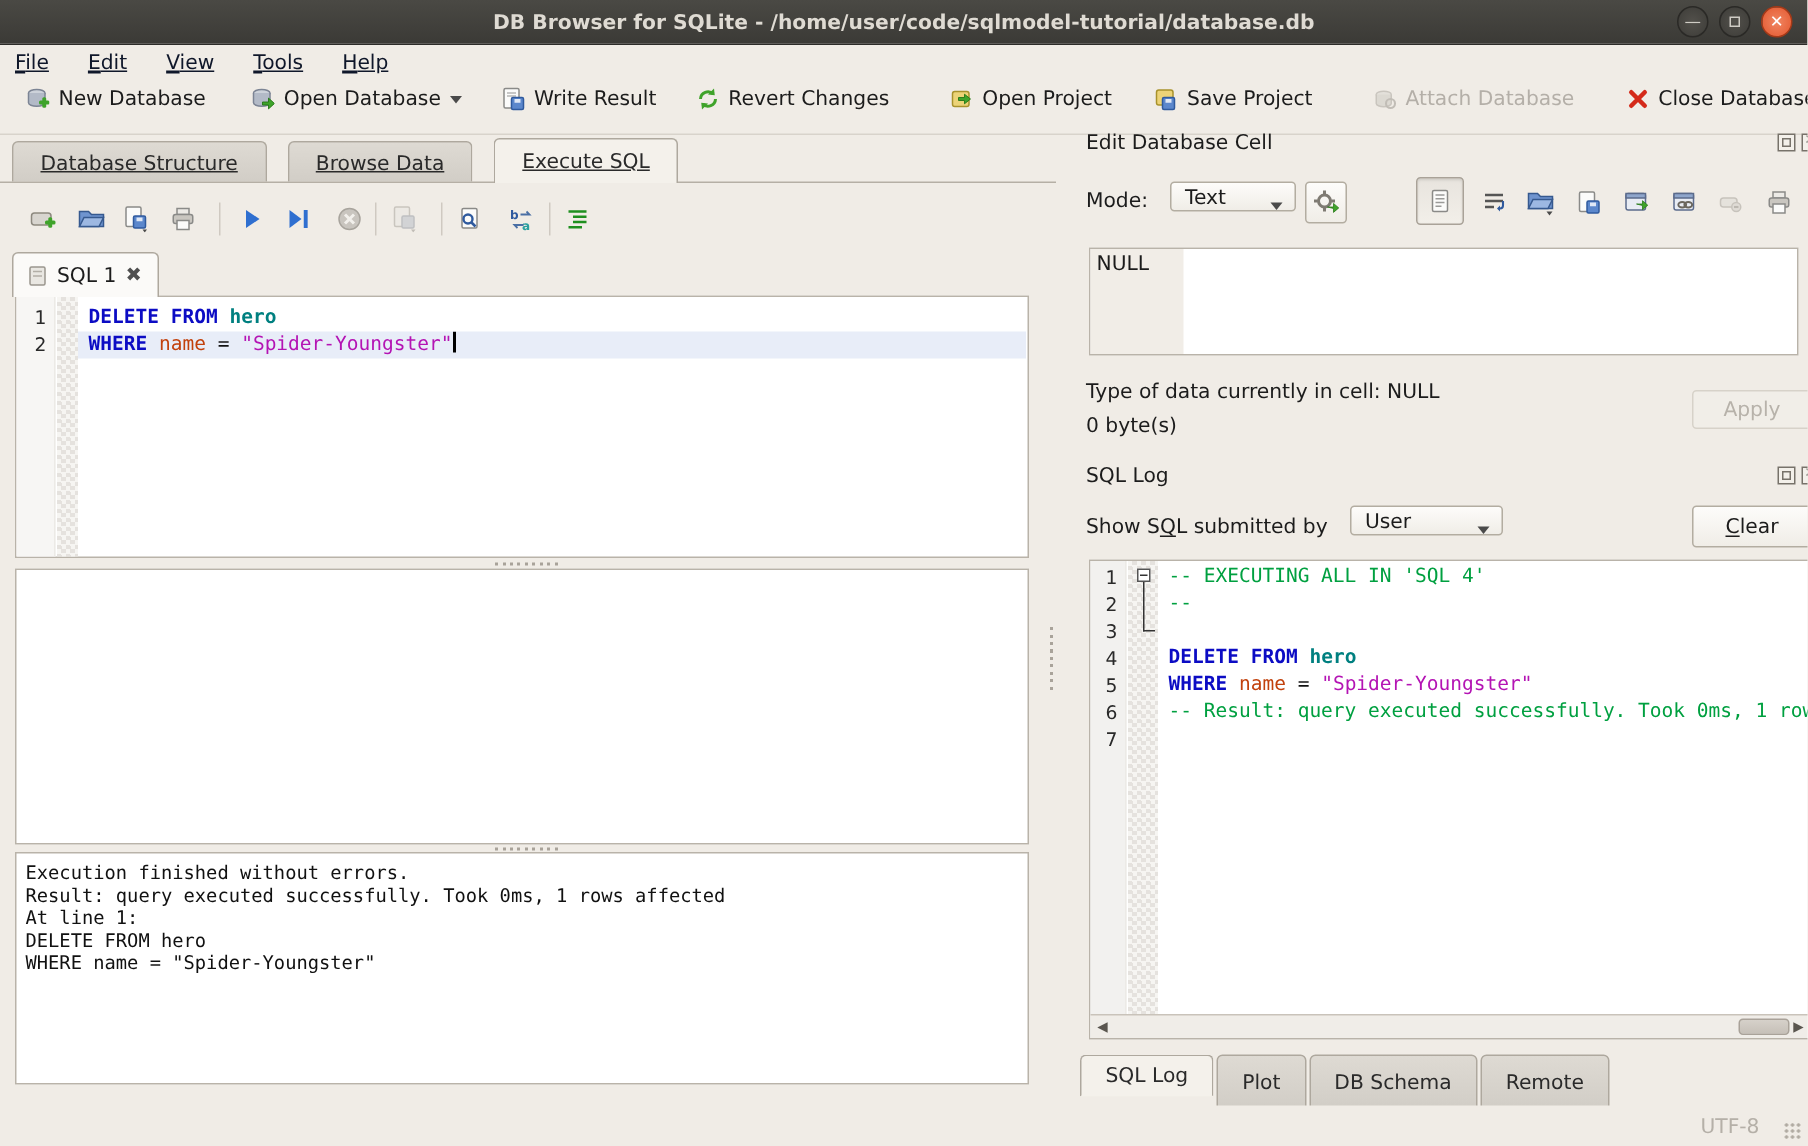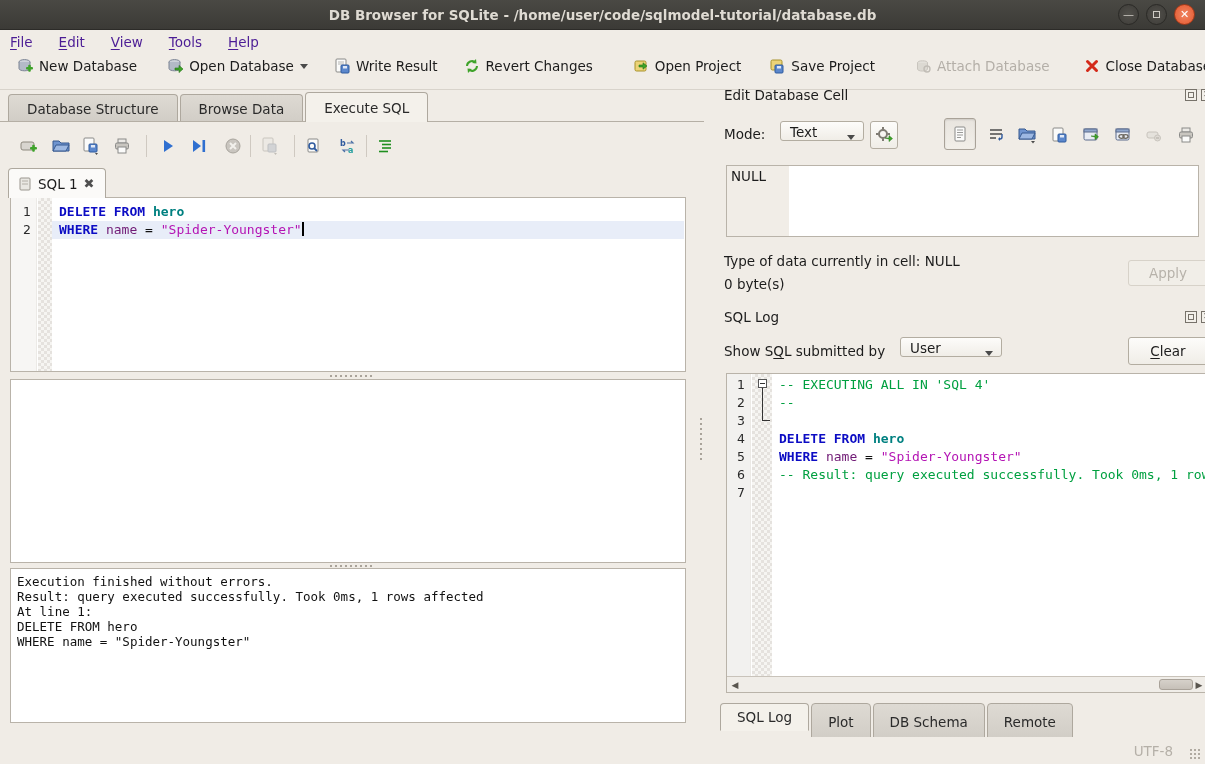--- a/index.html
+++ b/index.html
@@ -14,21 +14,21 @@
   .winbtns { position:absolute; right:10px; top:4px; display:flex; gap:7px; }
   .winbtn { width:21px; height:21px; border-radius:50%; background:radial-gradient(#52504b,#3d3c38);
     border:1px solid #2a2926; color:#cfccc5; display:flex; align-items:center; justify-content:center;
     font-size:11px; line-height:1; }
   .winbtn.close { background:radial-gradient(#f08662,#e4572e); border-color:#a33918; color:#fff; font-weight:bold; }
   .winbtn .sq { width:7px; height:7px; border:1.5px solid #cfccc5; }
 
   
   #menubar { position:absolute; left:0; top:30px; width:1205px; height:24px; background:#f0ece6;
     display:flex; align-items:center; padding-left:10px; gap:26px; }
-  .menu-item { color:#4c1d95; }
+  .menu-item { color:#0f172a;text-decoration:underline; }
   .mn { text-decoration:underline; text-underline-offset:2px; }
 
   
   #toolbar { position:absolute; left:0; top:54px; width:1205px; height:36px; background:#f0ece6;
     border-bottom:1px solid #d8d3cb; display:flex; align-items:flex-start; }
   .tb-handle { width:5px; height:22px; margin:0 5px 0 4px;
     background-image:repeating-linear-gradient(180deg,#b9b3aa 0 2px,transparent 2px 4px);
     background-size:2px 100%; background-repeat:repeat-x; opacity:.8; }
   .tbtn { display:flex; align-items:center; gap:6px; padding:4px 8px; border-radius:3px; white-space:nowrap; }
   .tbtn .lbl { font-size:13.5px; color:#1c1c1c; }
@@ -36,21 +36,21 @@
   .tb-sep { width:1px; height:22px; background:#d2ccc4; margin:0 8px; }
   .tb-caret { width:0; height:0; border-left:4px solid transparent; border-right:4px solid transparent;
     border-top:5px solid #4a4a4a; margin:10px 2px 0 -2px; }
   .i16 { width:16px; height:16px; display:inline-block; flex:none; }
 
   
   #left { position:absolute; left:0; top:90px; width:704px; height:647px; }
   .maintabs { position:absolute; left:8px; top:2px; display:flex; }
   .mtab { height:28px; margin-top:2px; padding:0 18px; display:flex; align-items:center;
     background:linear-gradient(#dedad3,#d1cdc6); border:1px solid #aea89e; border-bottom:none;
-    border-radius:4px 4px 0 0; margin-right:2px; font-size:13.5px; color:#2a2a2a; }
+    border-radius:4px 4px 0 0; margin-right:14px; font-size:13.5px; color:#2a2a2a;text-decoration:underline; }
   .mtab.active { height:30px; margin-top:0; background:#f4f1eb; position:relative; z-index:2;text-align:center; }
   #tabpage { position:absolute; left:0; top:31px; width:704px; height:616px; border-top:1px solid #b5afa5; background:#f0ece6; }
 
   
   .sbtn { position:absolute; width:26px; height:26px; border-radius:3px; display:flex; align-items:center; justify-content:center; }
   .ssep { position:absolute; width:1px; height:22px; background:#cfc9c1; }
 
   
   .edittab { position:absolute; left:8px; top:78px; height:30px; padding:0 10px; display:flex; align-items:center; gap:6px;
     background:#fbfaf8; border:1px solid #aea89e; border-bottom:none; border-radius:4px 4px 0 0; z-index:3; }
@@ -63,21 +63,21 @@
 
   .gutter { position:absolute; left:0; top:0; bottom:0; width:26px; background:#f7f6f4; border-right:1px solid #eceae6; }
   .gutter .ln { position:absolute; right:5px; width:20px; text-align:right; font-size:12.5px; color:#2a2a2a; height:18px; line-height:18px; }
   .checker { position:absolute; left:27px; top:0; bottom:0; width:14px;
     background-image:conic-gradient(#e5e2de 25%,#f6f5f2 0 50%,#e5e2de 0 75%,#f6f5f2 0); background-size:6px 6px; }
   .codeline { position:absolute; left:41px; right:1px; height:18px; line-height:18px;
     font-family:"DejaVu Sans Mono","Liberation Mono",monospace; font-size:13px; padding-left:7px; white-space:pre; overflow:hidden; }
   .codeline.cur { background:#e8edf8; }
   .tok-kw { color:#0c0cc4; font-weight:bold; }
   .tok-tbl { color:#008080; font-weight:bold; }
-  .tok-id { color:#701a75;text-align:right; }
+  .tok-id { color:#c2410c;text-align:right; }
   .tok-str { color:#b414b4; }
   .tok-cm { color:#00a040; }
   .tok-pl { color:#111; }
   .caret-bar { display:inline-block; width:2px; height:14px; background:#000; vertical-align:-2px; }
 
   .hsplit { position:absolute; left:330px; width:44px; height:5px;
     background-image:repeating-linear-gradient(90deg,#a9a39a 0 2px,transparent 2px 5px); background-size:100% 2px; background-repeat:no-repeat; background-position:center; }
 
   
   #right { position:absolute; left:708px; top:85px; width:497px; height:647px;margin-left:12px; }

